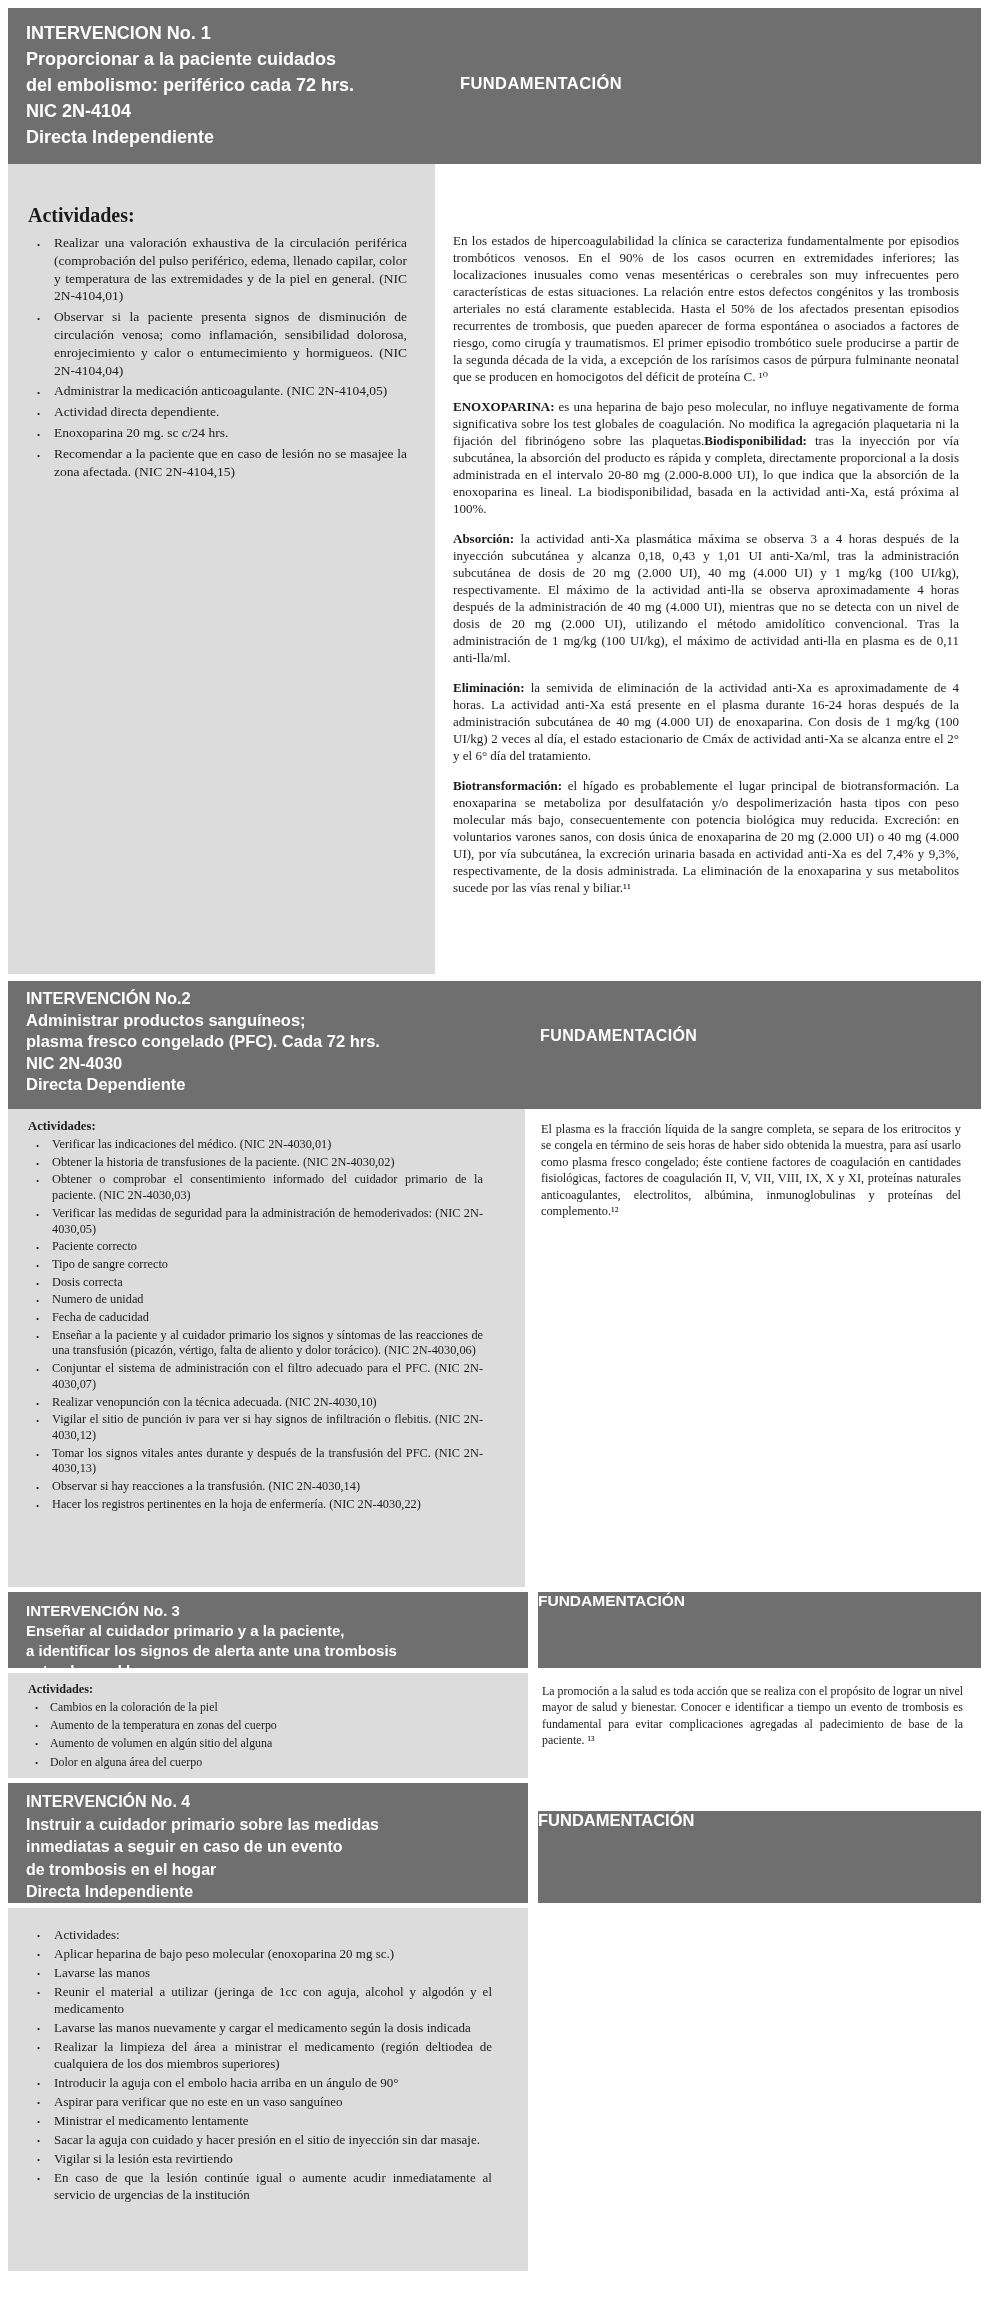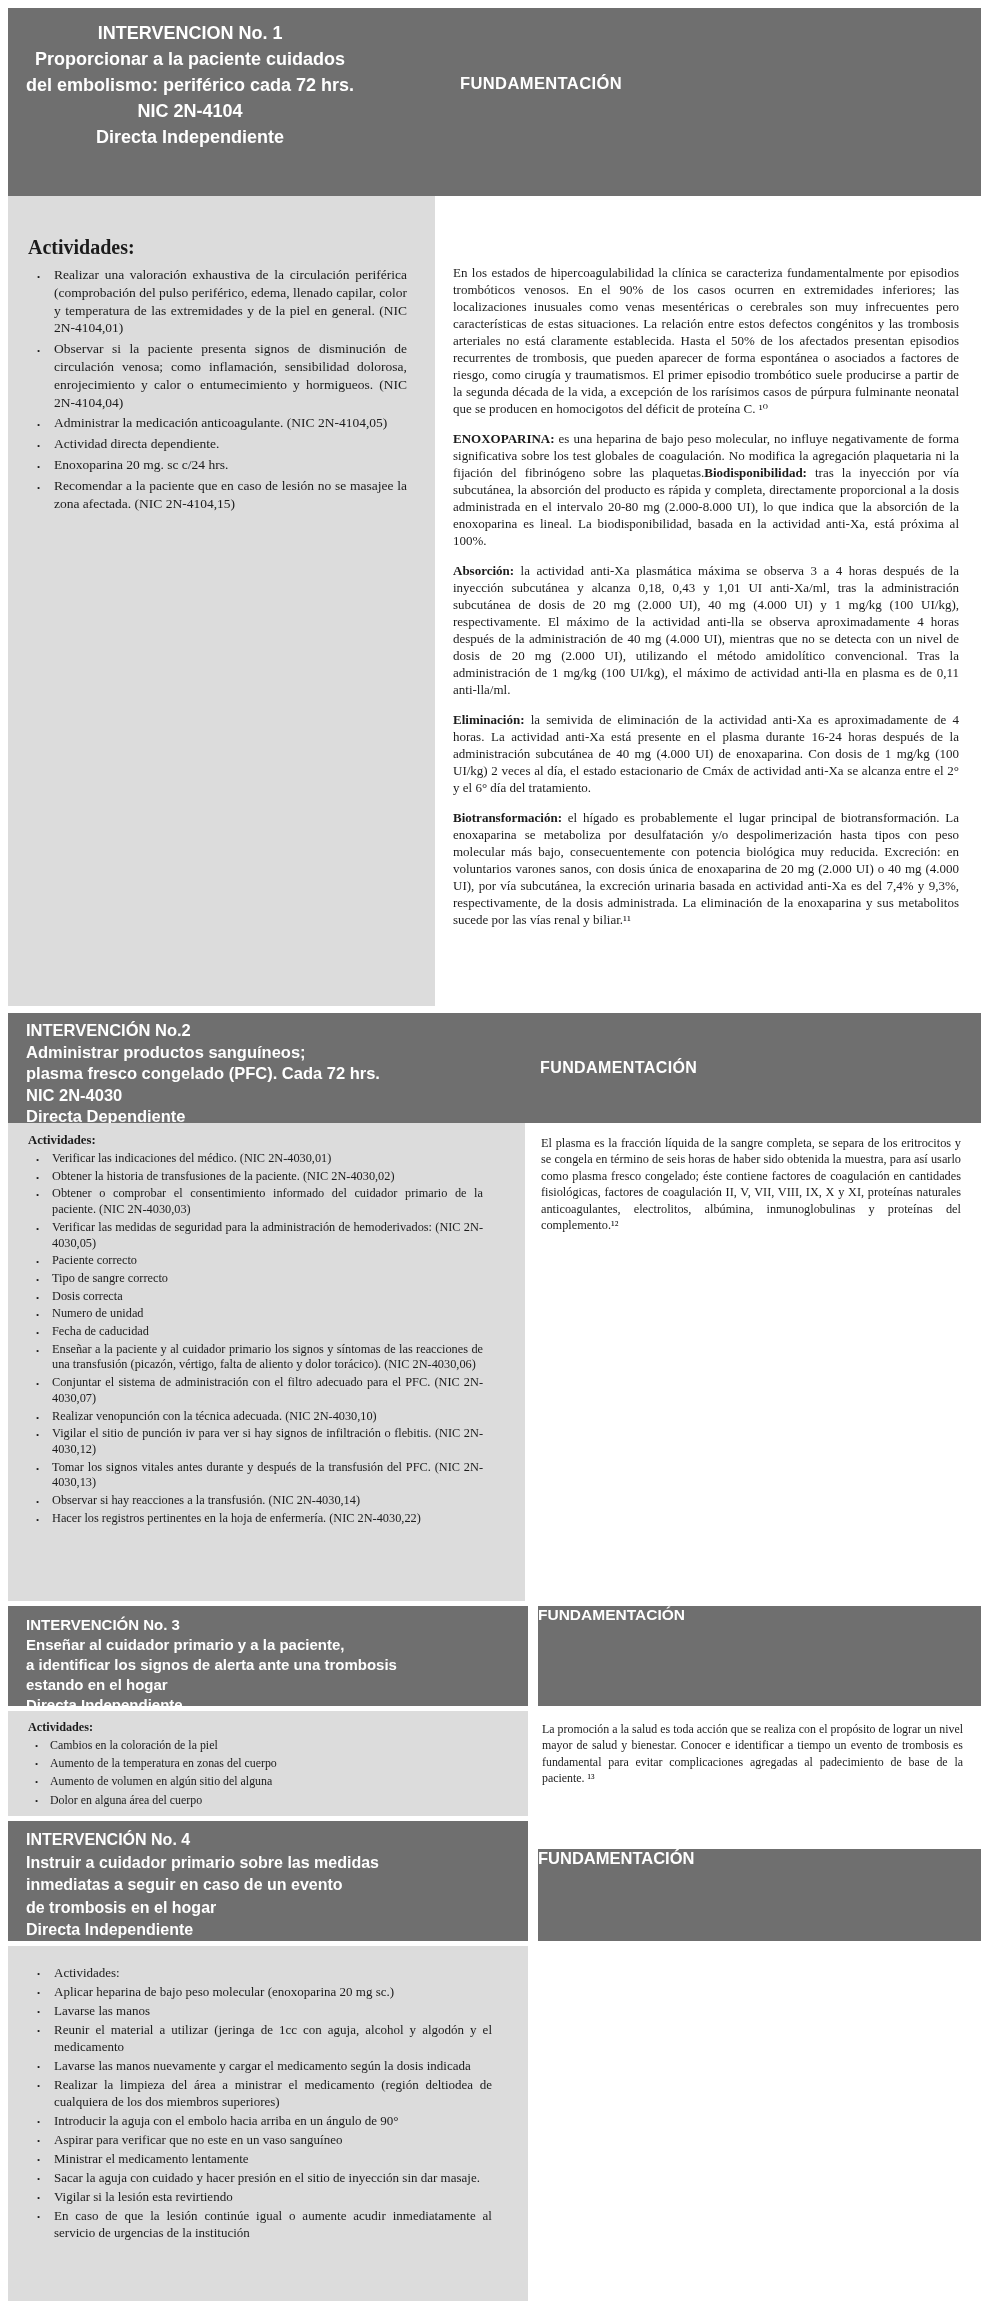--- a/index.html
+++ b/index.html
@@ -19,29 +19,29 @@
   .hdr{position:relative;background:var(--header-bg);color:#fff;
        font-family:"Liberation Sans","DejaVu Sans",sans-serif;font-weight:bold;overflow:hidden;}
   .hdr .titles{position:absolute;left:18px;}
   .hdr .fund{position:absolute;letter-spacing:.4px;white-space:nowrap;}
   .hdr-split{display:flex;gap:10px;background:transparent;}
   .hdr-split .box{position:relative;background:var(--header-bg);color:#fff;
        font-family:"Liberation Sans","DejaVu Sans",sans-serif;font-weight:bold;overflow:hidden;}
   .hdr-split .box-l{width:520px;}
   .hdr-split .box-r{flex:1;}
 
-  .s1h{height:188px;text-align:center;}
+  .s1h{height:156px;}
   .s1h .titles{top:12px;font-size:18px;line-height:26px;}
   .s1h .fund{left:452px;top:66px;font-size:16.5px;}
 
-  .s2h{height:110px;}
+  .s2h{height:128px;}
   .s2h .titles{top:7px;font-size:16.5px;line-height:21.5px;}
   .s2h .fund{left:532px;top:46px;font-size:16px;}
 
-  .s3h{height:100px;}
+  .s3h{height:76px;}
   .s3h .titles{position:absolute;left:18px;top:9px;font-size:15px;line-height:20px;}
   .s3h .fund{left:14px;top:40px;font-size:15.5px;}
 
   .s4h{height:120px;}
   .s4h .box-r{margin-top:28px;}
   .s4h .titles{position:absolute;left:18px;top:8px;font-size:16px;line-height:22.5px;}
   .s4h .fund{left:14px;top:26px;font-size:16.5px;}
 
   
   .body{display:flex;background:var(--paper);overflow:hidden;}

